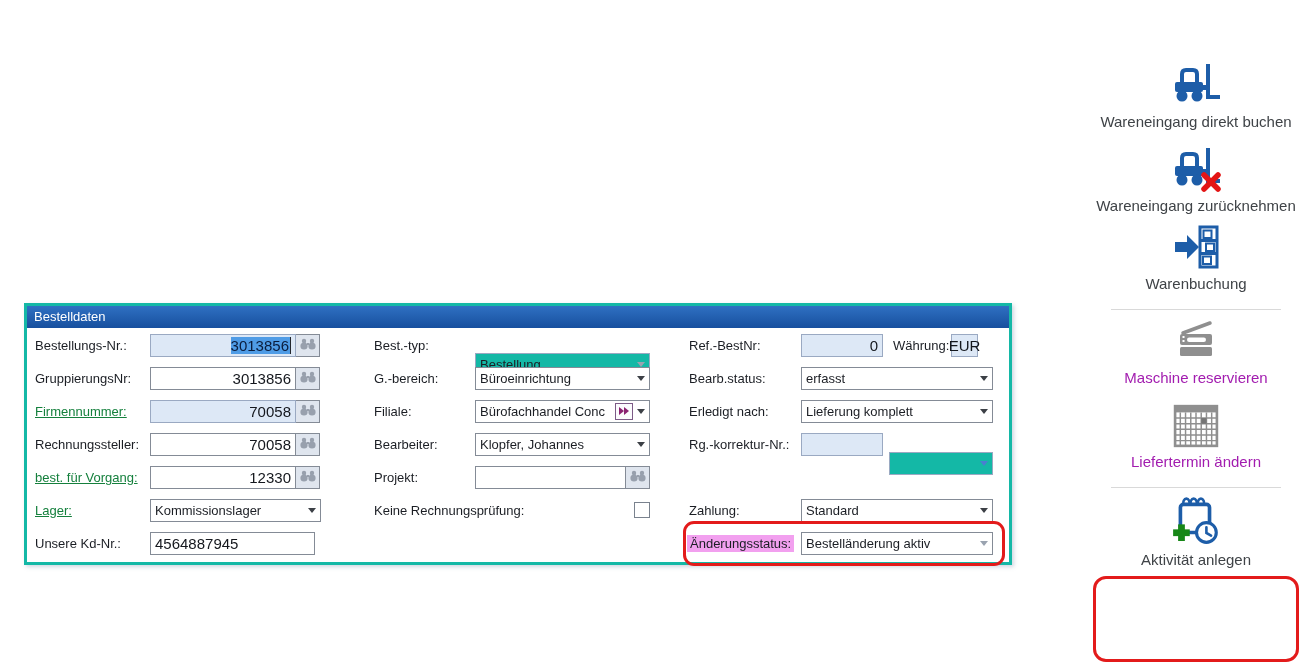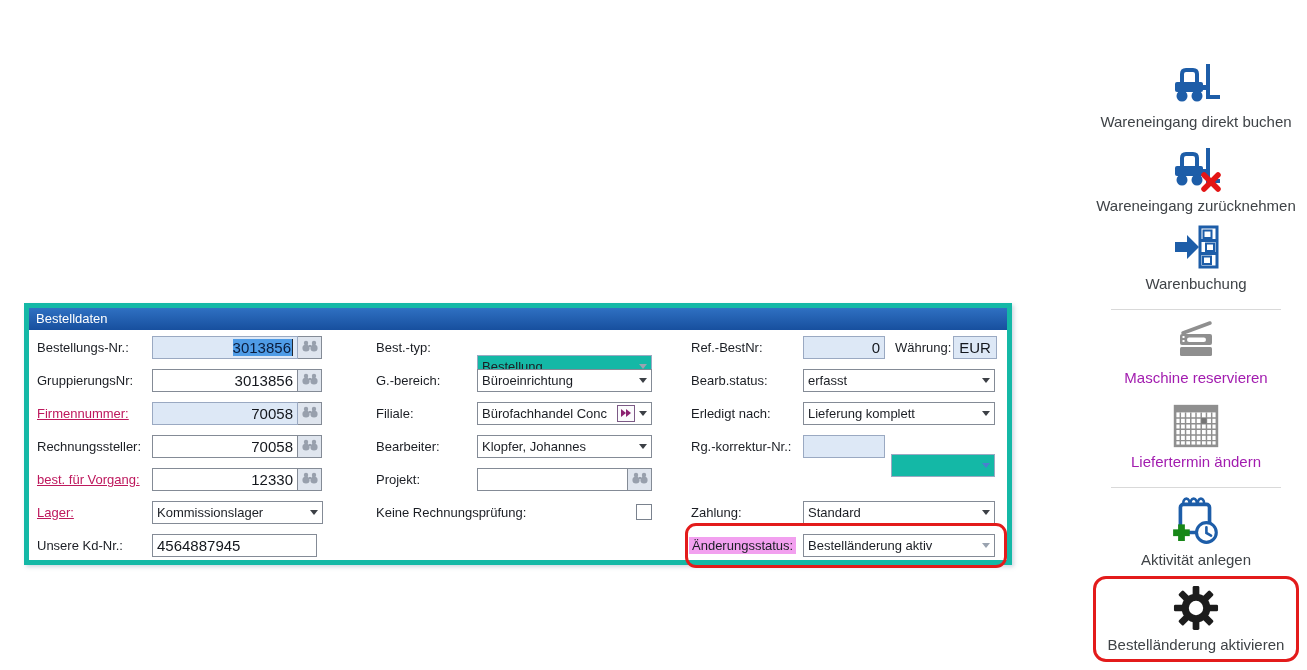--- a/index.html
+++ b/index.html
@@ -5,31 +5,31 @@
   html,body{margin:0;padding:0;}
   body{
     width:1307px;height:670px;position:relative;overflow:hidden;
     background:#ffffff;
     font-family:"Liberation Sans","DejaVu Sans",sans-serif;
     font-size:13px;color:#1b1e24;
   }
   
   .panel{
     position:absolute;left:24px;top:303px;width:988px;height:262px;
-    border:5px solid #14b8a6;background:#ffffff;
+    border:3px solid #14b8a6;background:#ffffff;
     box-shadow:2px 2px 4px rgba(120,140,170,.35);
     box-sizing:border-box;
   }
   .panel-header{
     position:absolute;left:0;top:0;right:0;height:22px;
     background:linear-gradient(#2f70c2,#174f9e);
     color:#ffffff;font-size:13px;line-height:22px;padding-left:7px;
   }
   .lbl{position:absolute;white-space:nowrap;}
-  .link{color:#be185d;text-decoration:underline;cursor:pointer;}
+  .link{color:#15803d;text-decoration:underline;cursor:pointer;}
   .fieldwrap{position:absolute;display:flex;height:23px;box-sizing:border-box;}
   .field{
     display:flex;align-items:center;box-sizing:border-box;height:23px;
     border:1px solid #848b96;background:#ffffff;padding:0 4px;
     font-size:15px;color:#14171d;
   }
   .field.ro{background:#dde8f6;border-color:#9aa9c2;}
   .field.num{justify-content:flex-end;}
   .binoc{
     width:24px;height:23px;box-sizing:border-box;
@@ -218,21 +218,21 @@
           </svg></span>
     </div>
   </div>
 
   <span class="lbl" style="left:347px;top:197px">Keine Rechnungsprüfung:</span>
   <div class="checkbox" style="left:607px;top:196px"></div>
 
   <span class="lbl" style="left:662px;top:32px">Ref.-BestNr:</span>
   <div class="field ro num" style="position:absolute;left:774px;top:28px;width:82px">0</div>
   <span class="lbl" style="left:866px;top:32px">Währung:</span>
-  <div class="field ro" style="position:absolute;left:924px;top:28px;width:44px;justify-content:center">EUR</div>
+  <div class="field ro" style="position:absolute;left:924px;top:28px;width:27px;justify-content:center">EUR</div>
 
   <span class="lbl" style="left:662px;top:65px">Bearb.status:</span>
   <div class="combo" style="left:774px;top:61px;width:192px">
     <span class="val">erfasst</span>
     <span class="arrow"></span>
   </div>
 
   <span class="lbl" style="left:662px;top:98px">Erledigt nach:</span>
   <div class="combo" style="left:774px;top:94px;width:192px">
     <span class="val">Lieferung komplett</span>
@@ -359,33 +359,14 @@
         <rect x="7.8" y="28.2" width="6.5" height="16" fill="#178717"></rect>
         <circle cx="35" cy="36" r="9.5" fill="#ffffff" stroke="#1d5da8" stroke-width="3"></circle>
         <path d="M35,31 v5.5 l4.5,2.5" stroke="#1d5da8" stroke-width="2.5" fill="none" stroke-linecap="round"></path>
       </svg>
     </span>
     <span class="side-label">Aktivität anlegen</span>
   </div>
 
   <div class="ring-side"></div>
 
-  <div class="side-item" style="top:585px">
-    <span class="side-icon">
-      <svg width="46" height="46" viewBox="0 0 48 48">
-        <g fill="#1c1c1c">
-          <rect x="20.5" y="1" width="7" height="10" rx="1.5"></rect>
-          <rect x="20.5" y="1" width="7" height="10" rx="1.5" transform="rotate(45 24 24)"></rect>
-          <rect x="20.5" y="1" width="7" height="10" rx="1.5" transform="rotate(90 24 24)"></rect>
-          <rect x="20.5" y="1" width="7" height="10" rx="1.5" transform="rotate(135 24 24)"></rect>
-          <rect x="20.5" y="1" width="7" height="10" rx="1.5" transform="rotate(180 24 24)"></rect>
-          <rect x="20.5" y="1" width="7" height="10" rx="1.5" transform="rotate(225 24 24)"></rect>
-          <rect x="20.5" y="1" width="7" height="10" rx="1.5" transform="rotate(270 24 24)"></rect>
-          <rect x="20.5" y="1" width="7" height="10" rx="1.5" transform="rotate(315 24 24)"></rect>
-          <circle cx="24" cy="24" r="15"></circle>
-        </g>
-        <circle cx="24" cy="24" r="7.5" fill="#ffffff"></circle>
-      </svg>
-    </span>
-    <span class="side-label">Bestelländerung aktivieren</span>
-  </div>
 
 </div>
 
 </body></html>

